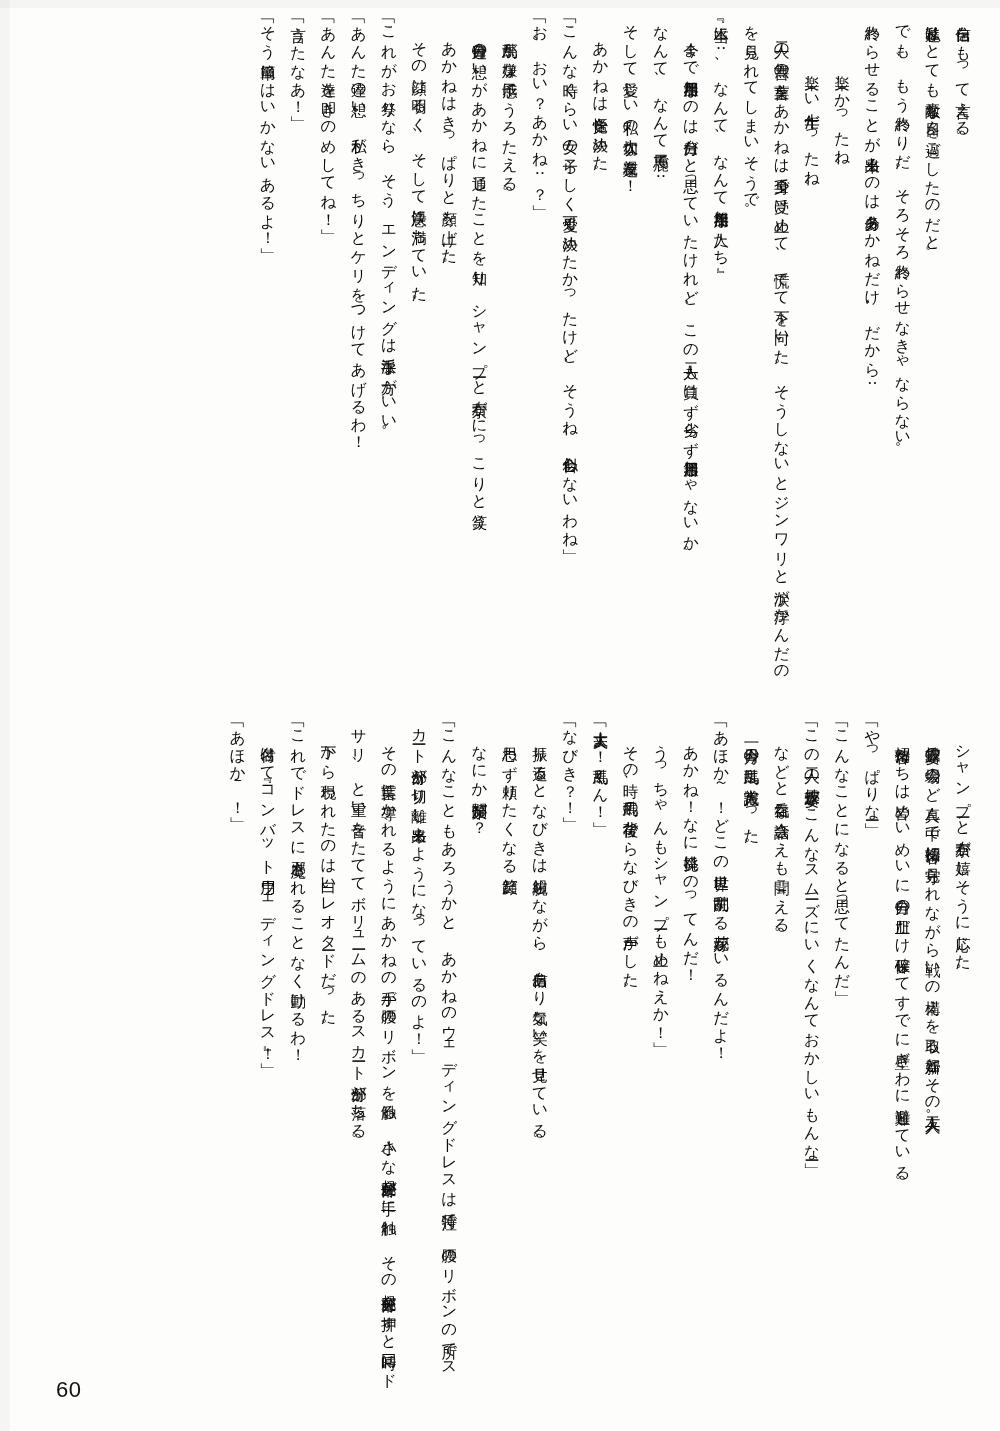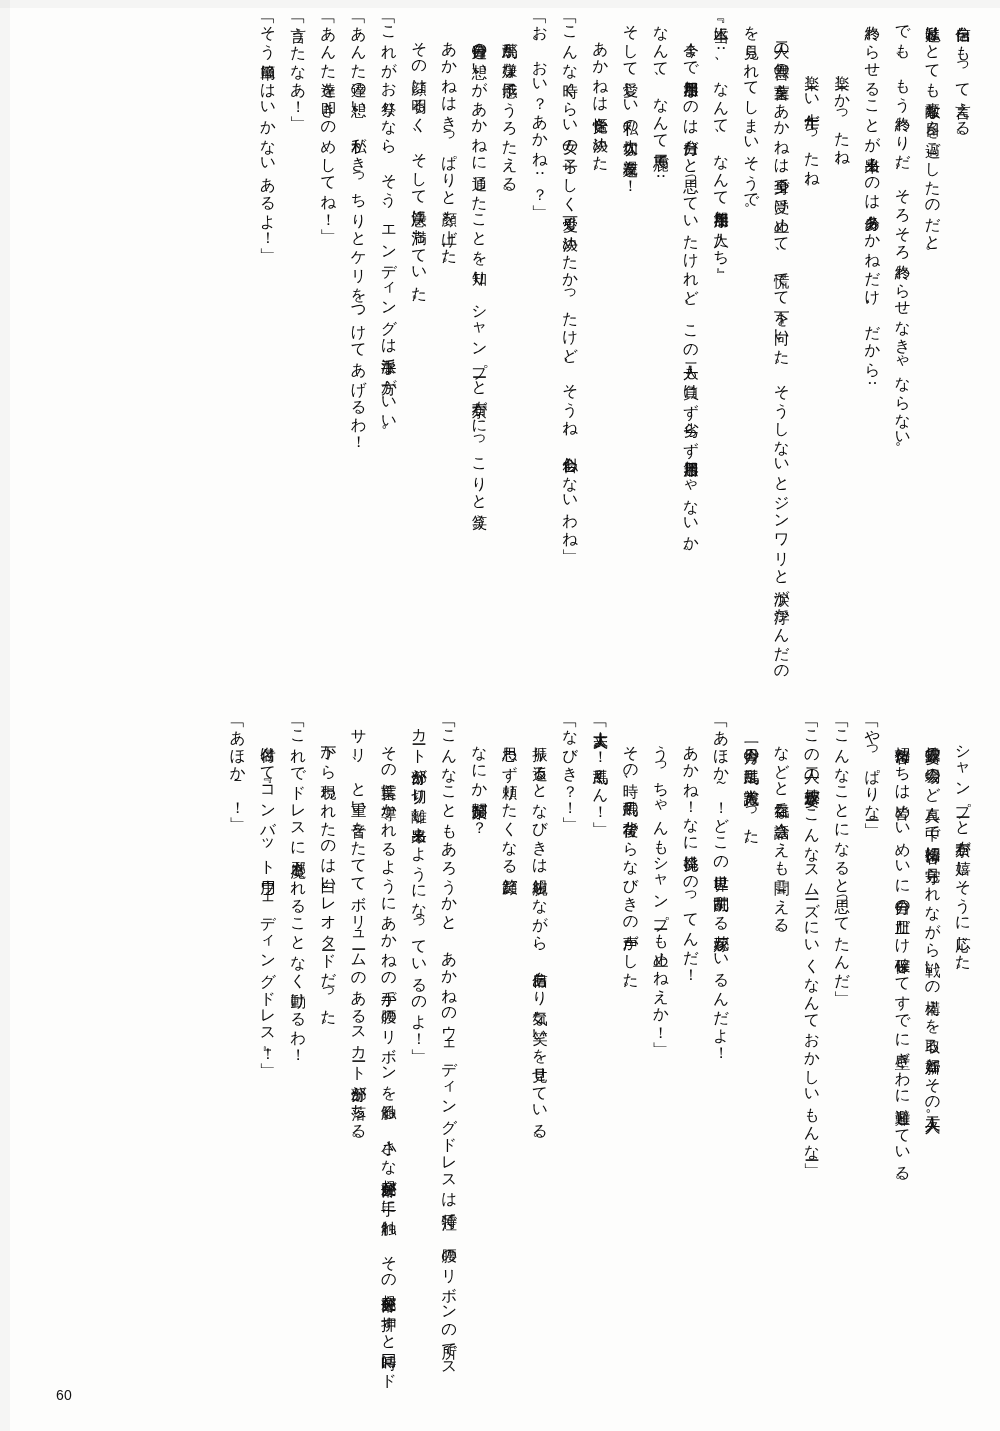--- a/index.html
+++ b/index.html
@@ -57,21 +57,21 @@
   }
   .para {
     display: inline-block;
     vertical-align: top;
   }
   .page-number {
     position: absolute;
     left: 56px;
     bottom: 28px;
     font-family: "Liberation Sans", sans-serif;
-    font-size: 14px;
+    font-size: 22px;
     color: #111111;
     letter-spacing: 0.02em;
   }
 </style>
 </head>
 <body>
 
 <div id="page">
 
   <div class="scan-edge left"></div>

